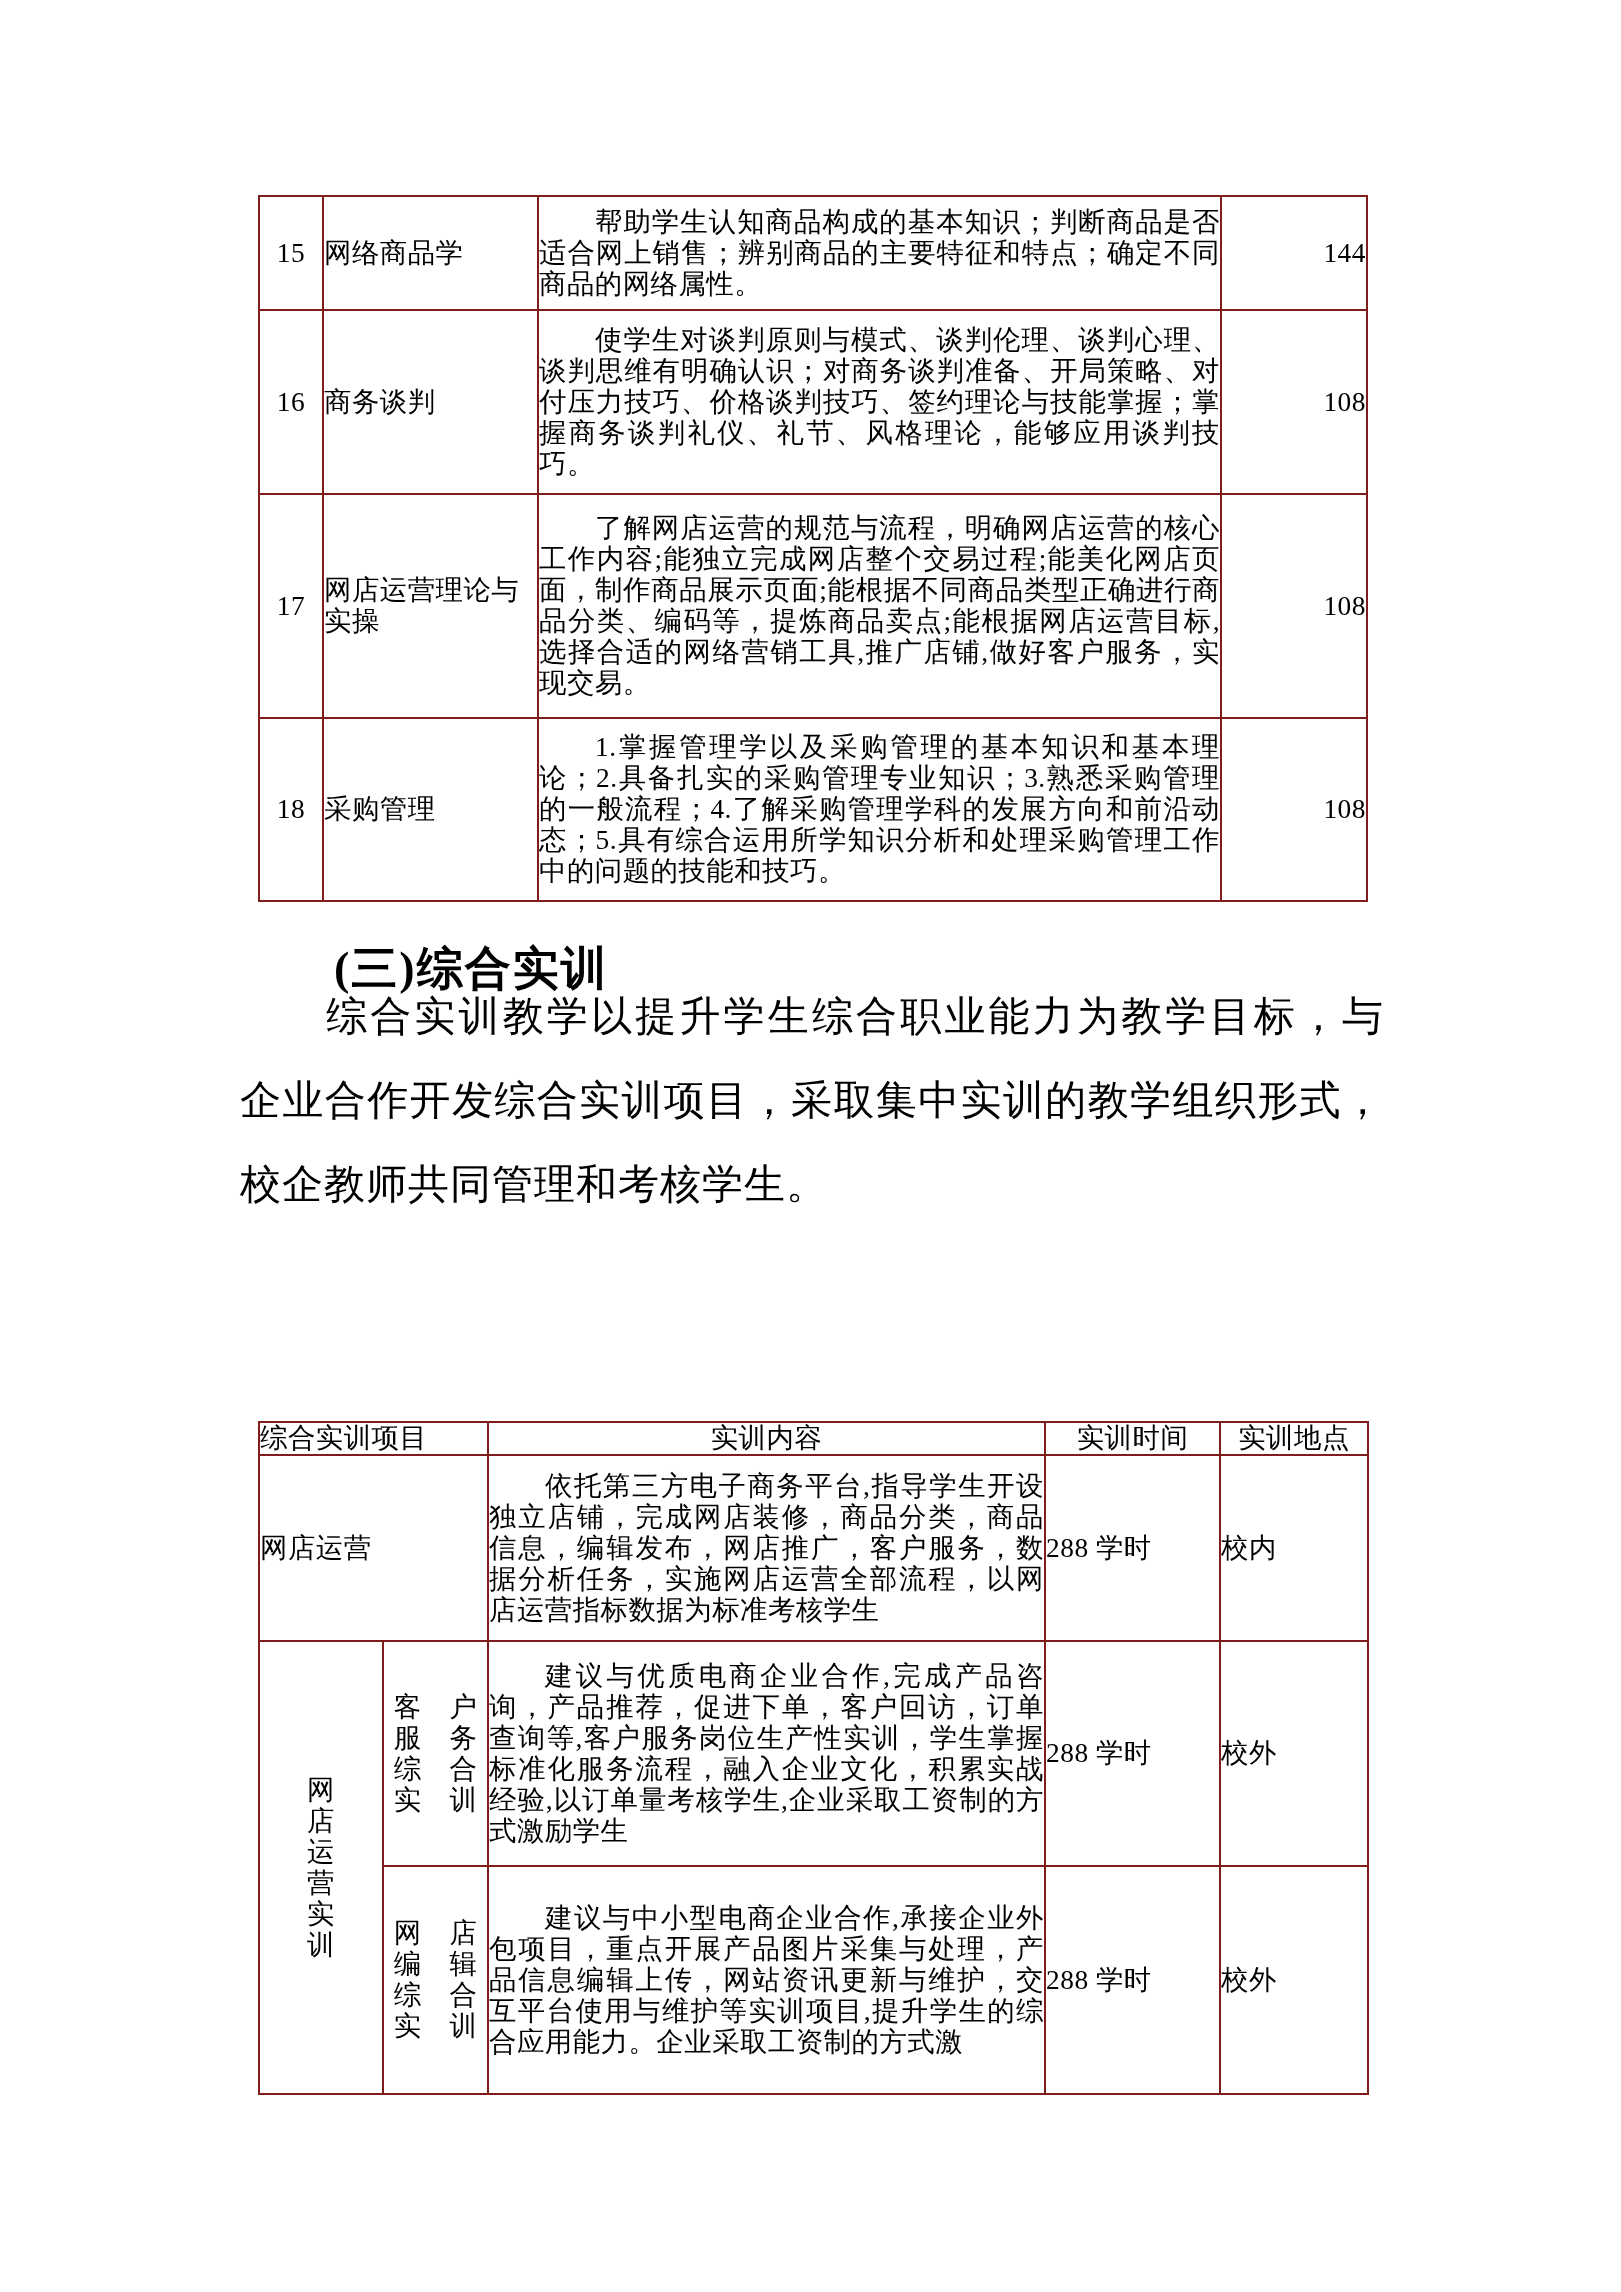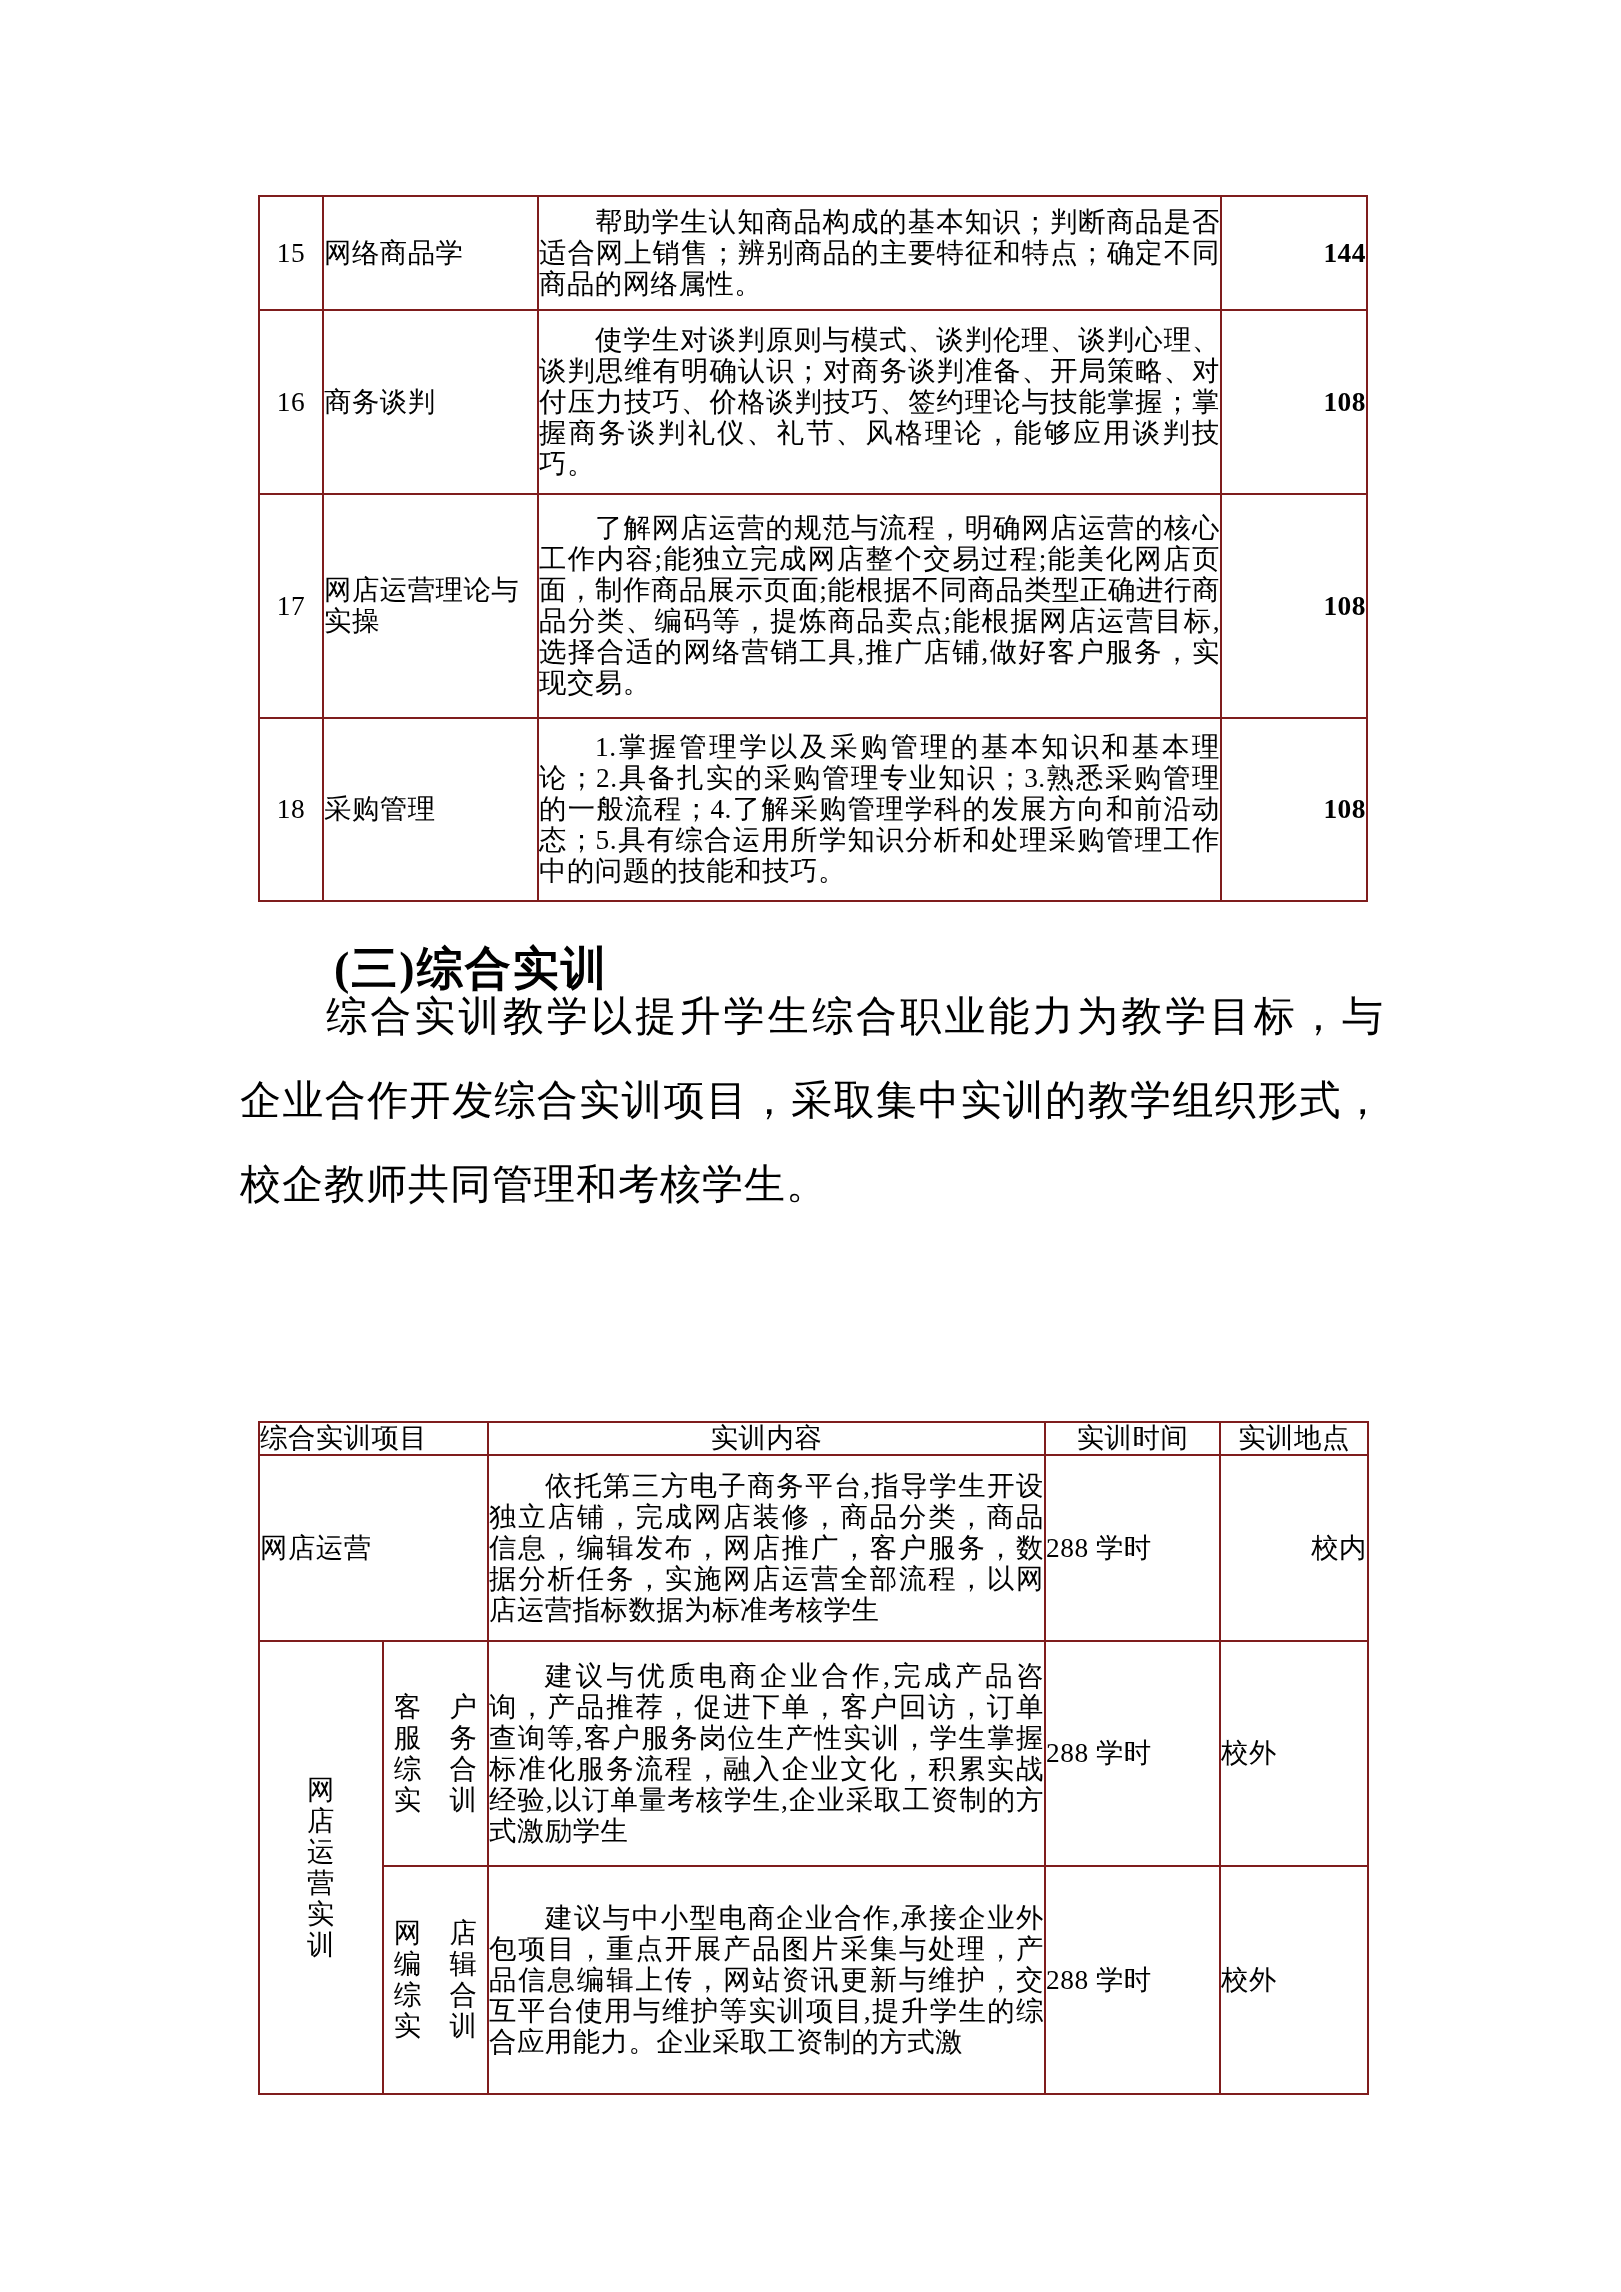--- a/index.html
+++ b/index.html
@@ -25,27 +25,27 @@
     line-height: 31px;
     letter-spacing: 0.5px;
     color: #000000;
     vertical-align: middle;
     padding: 0;
     overflow: hidden;
   }
   td.cell-num    { text-align: center; }
   td.cell-name   { text-align: left; padding-left: 15.7px; padding-right: 11.8px; }
   td.cell-desc   { text-align: justify; text-indent: 56px; padding: 3.9px 5.9px; }
-  td.cell-hours  { text-align: right; padding-right: 23.5px; font-weight: bold; }
+  td.cell-hours  { text-align: right; padding-right: 23.5px; }
 
   td.cell-th-left   { text-align: left; padding-left: 13.7px; }
   td.cell-th-center { text-align: center; }
   td.cell-content   { text-align: justify; text-indent: 56px; padding: 3.9px 7.8px; }
   td.cell-time      { text-align: left; padding-left: 15.7px; }
-  td.cell-place-r   { text-align: right; padding-right: 11.8px; }
+  td.cell-place-r   { padding-right: 11.8px; }
   td.cell-place-l   { text-align: left; padding-left: 13.7px; }
   td.cell-group     { text-align: center; white-space: pre-line; }
   td.cell-subname   { text-align: center; white-space: pre-line; }
 
   
   .heading {
     position: absolute;
     left: 248px; top: 928px;
     width: 1144px;
     font-size: 46px;

